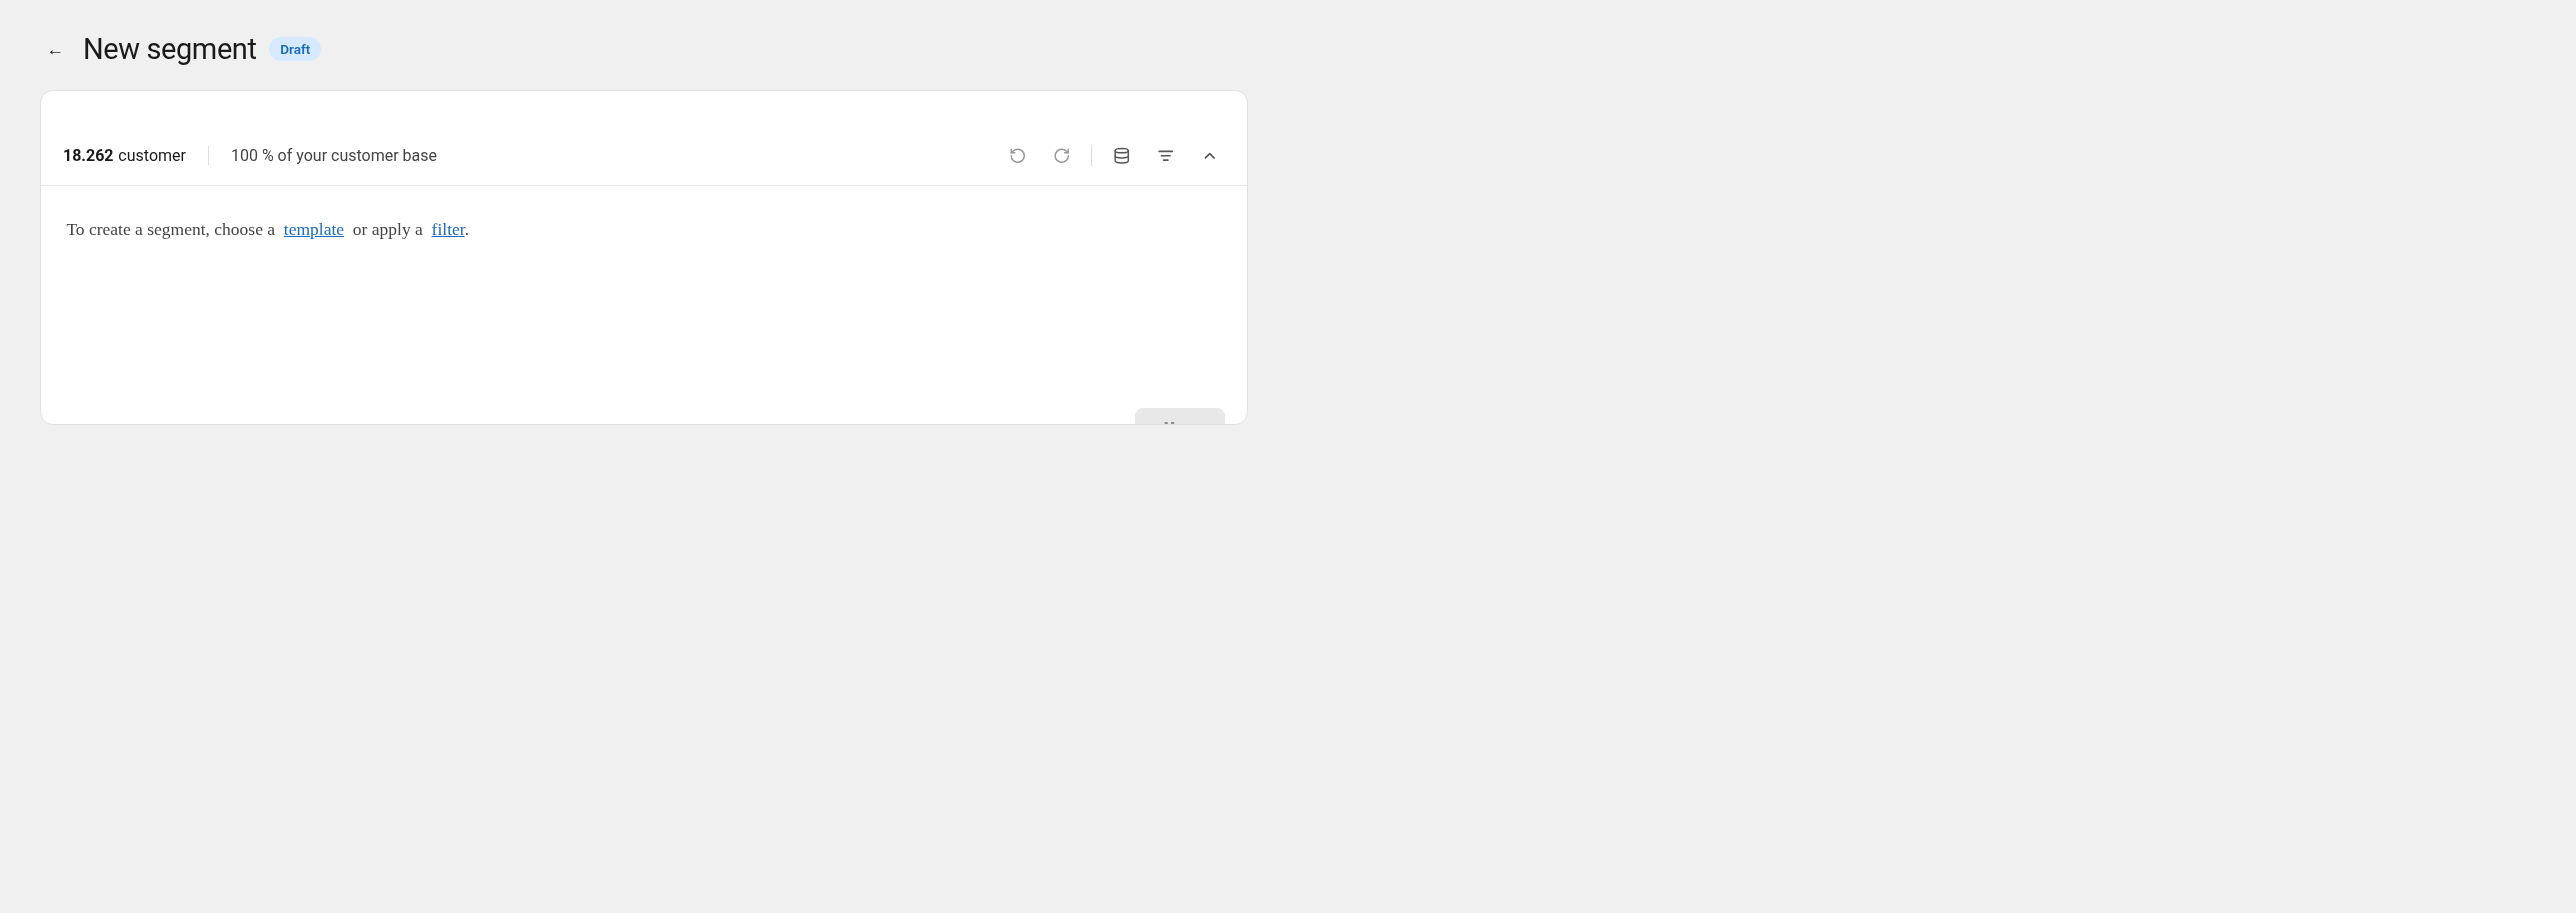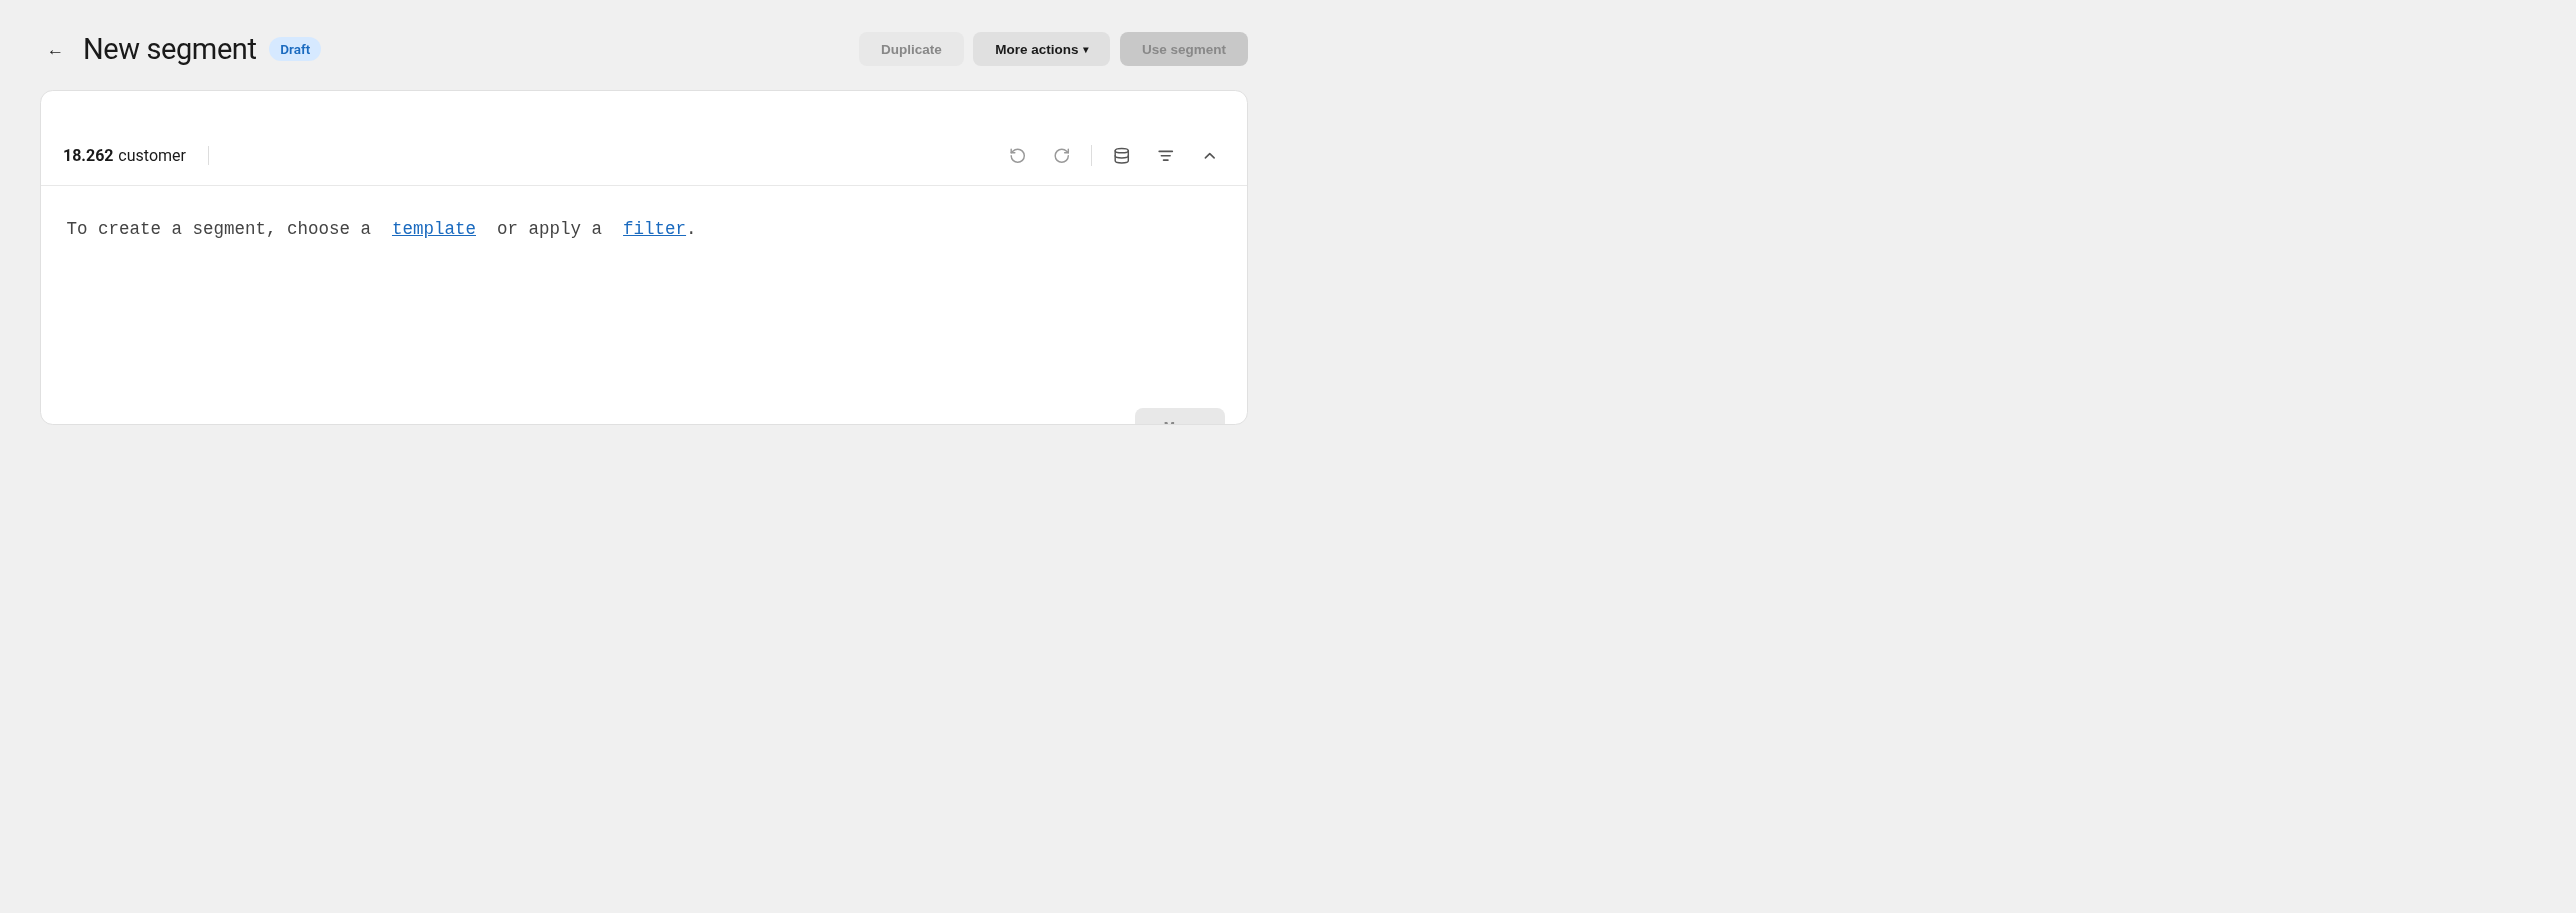--- a/index.html
+++ b/index.html
@@ -170,21 +170,21 @@
     }
 
     
     .segment-content {
       padding: 29px 25.4px;
       min-height: 222px;
       position: relative;
     }
 
     .segment-instruction {
-      font-family: Liberation Mono, monospace;
+      font-family: Liberation Serif, serif;
       font-size: 17.5px;
       color: #444;
       line-height: 1.6;
     }
 
     .segment-instruction a {
       color: #1a6abf;
       text-decoration: underline;
       cursor: pointer;
     }
@@ -215,36 +215,33 @@
   </style>
 </head>
 <body>
 
 <div class="header">
   <div class="header-left">
     <button class="back-button">←</button>
     <h1 class="page-title">New segment</h1>
     <span class="draft-badge">Draft</span>
   </div>
-  <div class="header-right">
-    <button class="btn btn-duplicate">Duplicate</button>
-    <button class="btn btn-more-actions">
-      <span>More actions</span>
-      <span class="chevron-down">▾</span>
-    </button>
-    <button class="btn btn-use-segment">Use segment</button>
-  </div>
 </div>
 
 <div class="segment-card">
 
   <div class="stats-bar">
     <div class="stats-customers">
       <span class="stats-customers-bold">18.262</span>
       <span>customer</span>
+    </div>
+    <div class="stats-percentage">
+      <span>100 %</span>
+      &nbsp;
+      <span>of your customer base</span>
     </div>
     <div class="stats-actions">
       <button class="icon-btn">
         <svg class="svg-icon" viewBox="0 0 24 24" fill="none" stroke="#999" stroke-width="2" stroke-linecap="round" stroke-linejoin="round">
           <path d="M3 12a9 9 0 1 0 9-9 9.75 9.75 0 0 0-6.74 2.74L3 8"></path>
           <path d="M3 3v5h5"></path>
         </svg>
       </button>
       <button class="icon-btn">
         <svg class="svg-icon" viewBox="0 0 24 24" fill="none" stroke="#999" stroke-width="2" stroke-linecap="round" stroke-linejoin="round">

